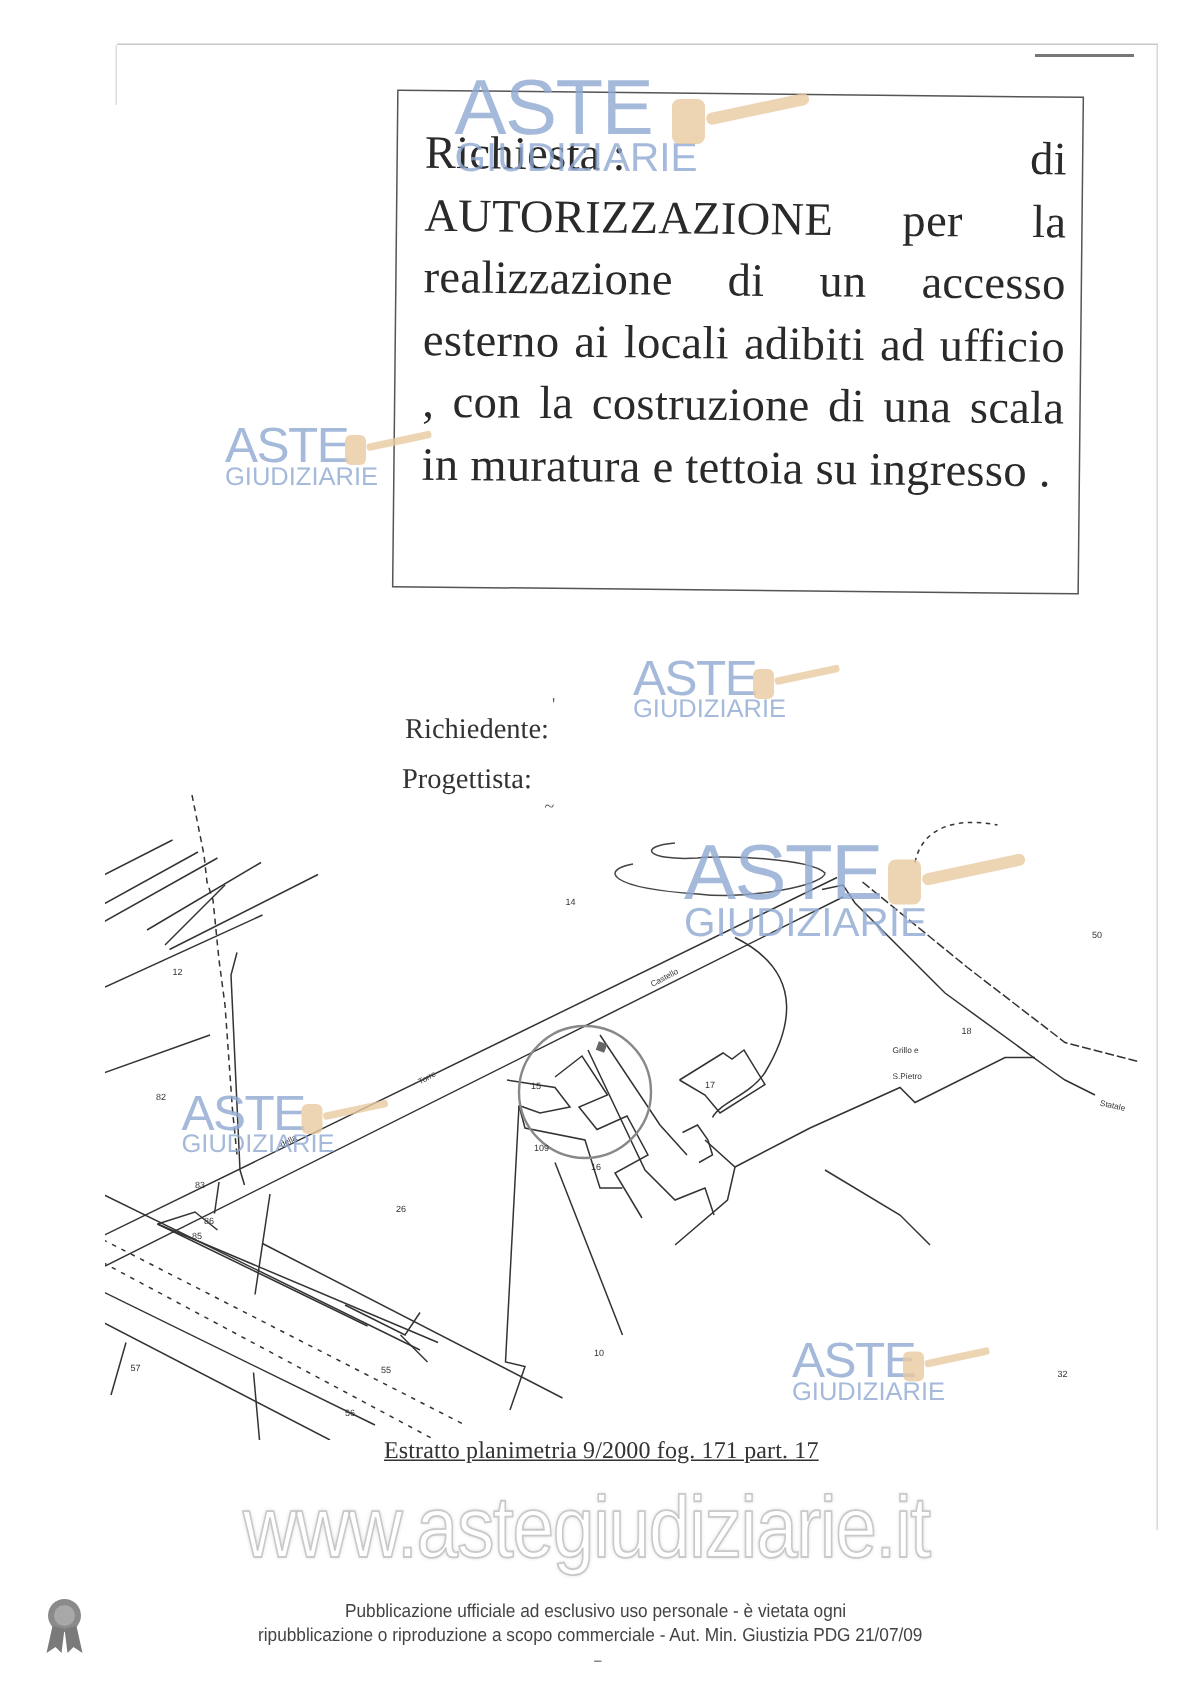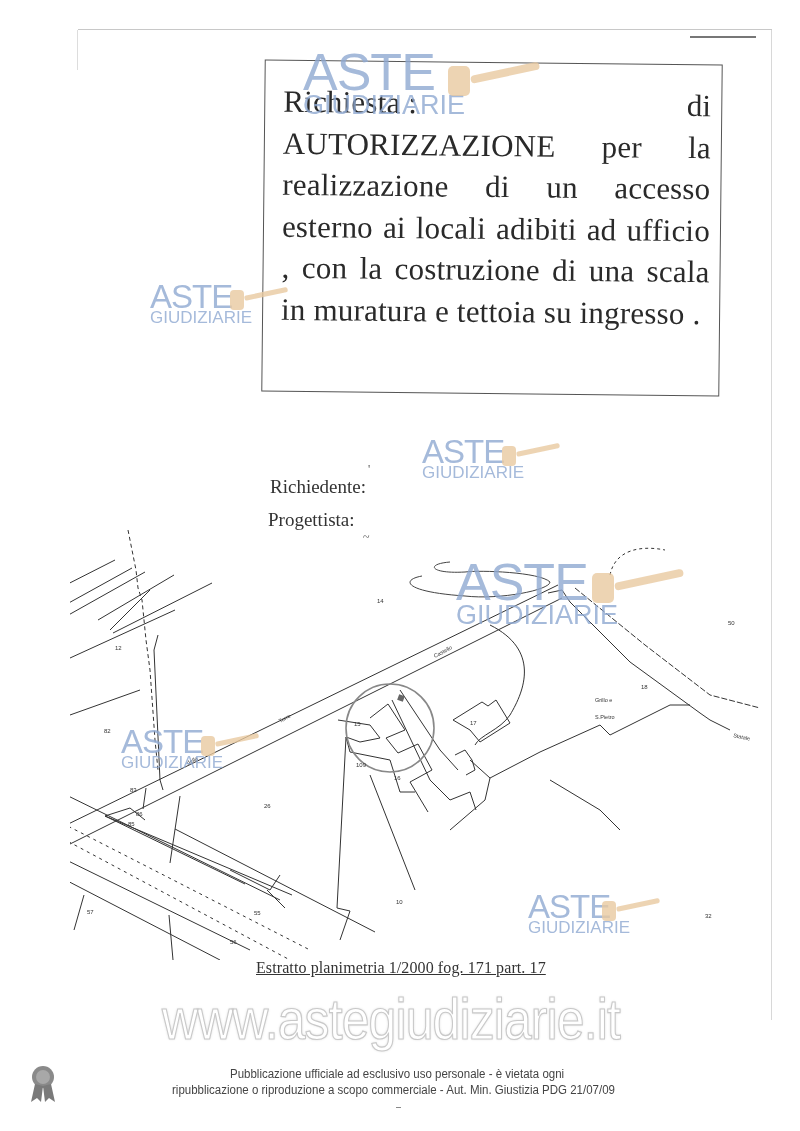--- a/index.html
+++ b/index.html
@@ -157,21 +157,21 @@
         <text x="365" y="128" transform="rotate(-28 365 128)">Castello</text>
         <text x="210" y="193" transform="rotate(-28 210 193)">Torre</text>
         <text x="118" y="235" transform="rotate(-28 118 235)">della</text>
         <text x="525" y="172">Grillo e</text>
         <text x="525" y="189">S.Pietro</text>
         <text x="663" y="207" transform="rotate(12 663 207)">Statale</text>
       </g>
     </svg>
   </div>
 
-  <div class="caption">Estratto planimetria 1/2000 fog. 171 part. 17</div>
+  <div class="caption">Estratto planimetria 9/2000 fog. 171 part. 17</div>
 
   <div class="wm" style="left:303px;top:50px;">
     <span class="aste" style="font-size:52px;">ASTE</span>
     <span class="giud" style="font-size:27px;">GIUDIZIARIE</span>
   </div>
   <svg class="gavel" style="left:440px;top:58px;" width="110" height="60">
     <rect x="8" y="8" width="22" height="30" rx="5" fill="#e8c9a0" opacity="0.8"></rect>
     <rect x="30" y="18" width="70" height="8" rx="4" fill="#e8c9a0" opacity="0.8" transform="rotate(-12 30 18)"></rect>
   </svg>
 

